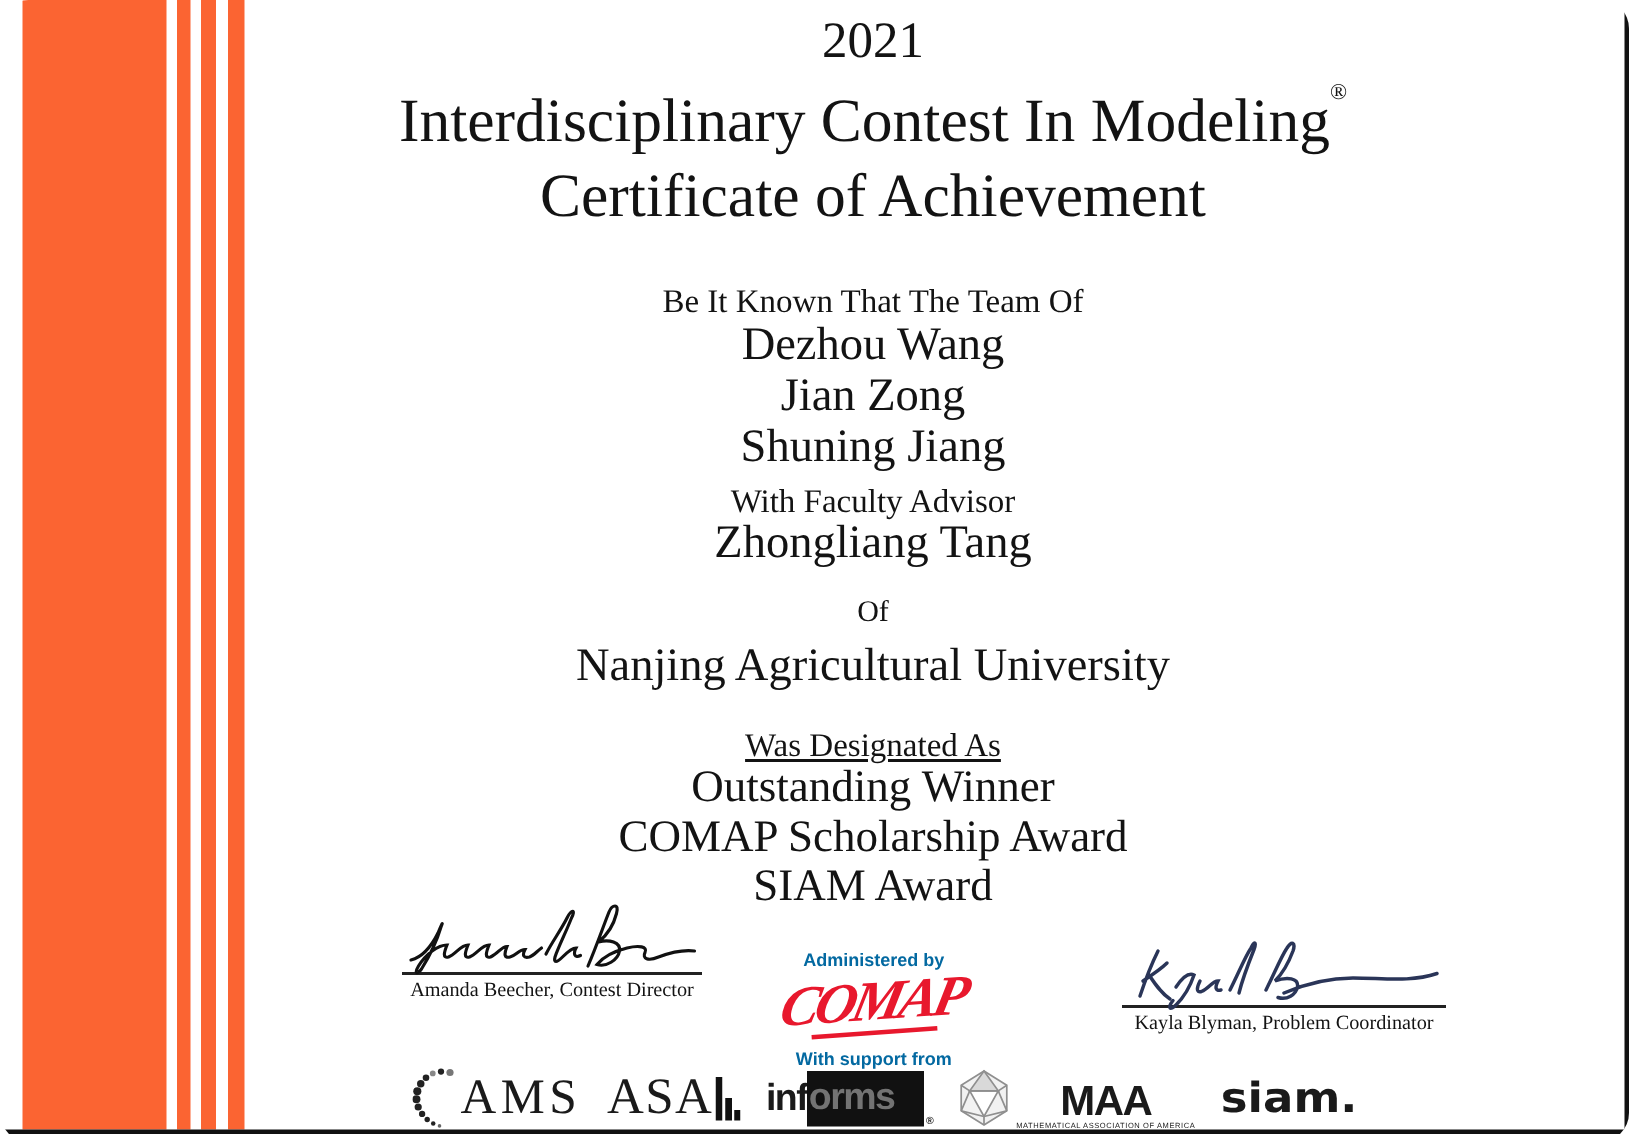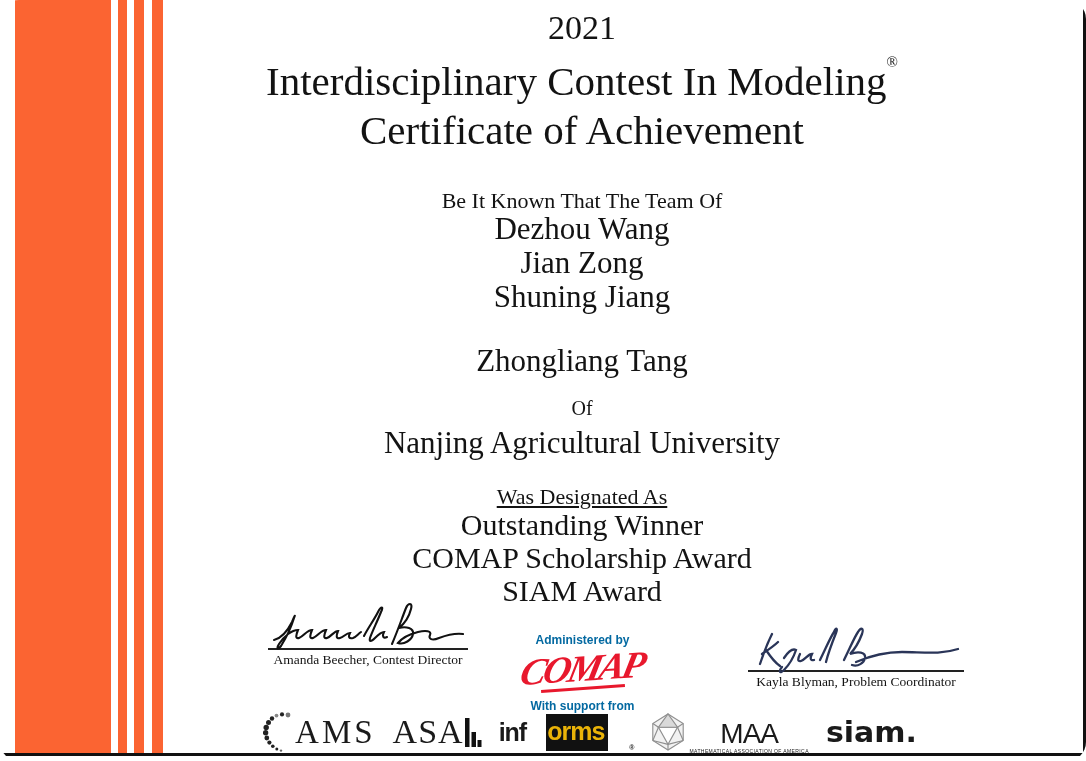--- a/index.html
+++ b/index.html
@@ -45,27 +45,27 @@
     color:#e8182d;transform:skewX(-16deg) rotate(-4deg);letter-spacing:-3px;display:inline-block;
     margin-top:4px;line-height:0.9;}
   .comap-underline{width:84px;height:3px;background:#e8182d;margin:2px auto 0;transform:rotate(-4deg);}
   .supportlabel{position:absolute;left:500px;top:699px;width:165px;text-align:center;}
   
   .logos{position:absolute;left:160px;top:709px;width:860px;height:46px;display:flex;
     justify-content:center;align-items:center;gap:17px;}
   .logo{display:flex;align-items:center;color:#1a1a1a;}
   .ams-text{font-family:"Liberation Serif",serif;font-size:33px;letter-spacing:3px;margin-left:2px;}
   .asa-text{font-family:"Liberation Serif",serif;font-size:34px;letter-spacing:1px;}
-  .informs{font-family:"Liberation Sans",sans-serif;font-weight:900;font-size:25px;letter-spacing:-1px;align-items:stretch;gap:20px;}
+  .informs{font-family:"Liberation Sans",sans-serif;font-weight:900;font-size:25px;letter-spacing:-1px;align-items:stretch;}
   .informs .pre{display:flex;align-items:center;}
-  .informs .box{background:#111;color:#eab308;padding:3px 4px 5px 1px;display:flex;align-items:center;}
+  .informs .box{background:#111;color:#737373;padding:3px 20px 5px 1px;display:flex;align-items:center;}
   .informs .rmark{font-size:7px;align-self:flex-end;margin-left:1px;}
   .maa{gap:3px;}
   .maa-col{display:flex;flex-direction:column;align-items:center;line-height:1;}
-  .maa-text{font-family:"Liberation Sans",sans-serif;font-weight:400;font-size:28px;letter-spacing:-1px;margin-top:10px;}
+  .maa-text{font-family:"Liberation Sans",sans-serif;font-weight:700;font-size:28px;letter-spacing:-1px;margin-top:10px;}
   .maa-caption{font-family:"Liberation Sans",sans-serif;font-size:5px;letter-spacing:0.4px;margin-top:1px;white-space:nowrap;}
   .siam-text{font-family:"DejaVu Sans",sans-serif;font-weight:bold;font-size:30px;letter-spacing:0px;
     transform:scaleY(0.92);}
 </style>
 </head>
 <body>
 
 <div class="certificate">
 
   <div class="stripe stripe-big"></div>
@@ -74,20 +74,21 @@
   <div class="stripe stripe-3"></div>
 
   <div class="tline year">2021</div>
   <div class="tline title"><span>Interdisciplinary Contest In Modeling</span><sup>®</sup></div>
   <div class="tline subtitle">Certificate of Achievement</div>
 
   <div class="tline member m0">Dezhou Wang</div>
   <div class="tline small-serif intro">Be It Known That The Team Of</div>
   <div class="tline member m1">Jian Zong</div>
   <div class="tline member m2">Shuning Jiang</div>
+  <div class="tline small-serif advlabel">With Faculty Advisor</div>
   <div class="tline advname">Zhongliang Tang</div>
   <div class="tline oflabel">Of</div>
   <div class="tline institution">Nanjing Agricultural University</div>
 
   <div class="tline small-serif waslabel">Was Designated As</div>
   <div class="tline award a0">Outstanding Winner</div>
   <div class="tline award a1">COMAP Scholarship Award</div>
   <div class="tline award a2">SIAM Award</div>
 
   <div class="sigblock sig-left">

